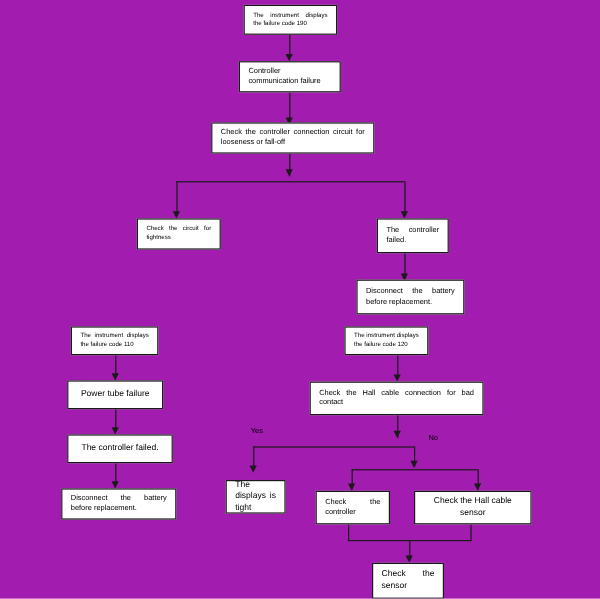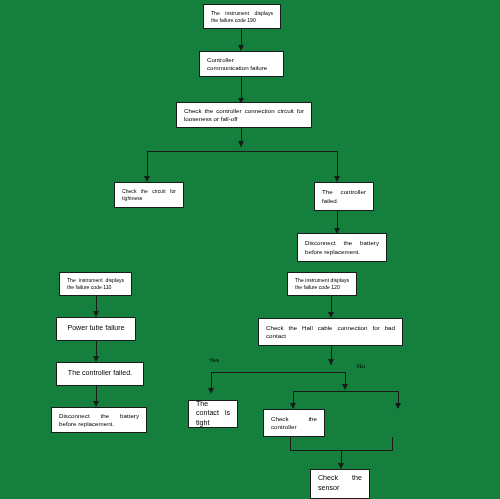--- a/index.html
+++ b/index.html
@@ -4,21 +4,21 @@
 <style>
   html, body {
     margin: 0;
     padding: 0;
     background: #ffffff;
   }
   #page {
     position: relative;
     width: 500px;
     height: 499px;
-    background: #15803d;
+    background: #a21caf;
     overflow: hidden;
     font-family: "Liberation Sans", sans-serif;
   }
   
   .node {
     position: absolute;
     box-sizing: border-box;
     background: #ffffff;
     border: 1px solid #1a1a1a;
     color: #000000;
@@ -157,33 +157,36 @@
   <div class="label" style="left:209px; top:356px;">Yes</div>
   <div class="label" style="left:357px; top:362px;">No</div>
 
   <div class="hline" style="left:211px; top:372px; width:134px;"></div>
   <div class="vline" style="left:211px; top:372px; height:19px;"></div>
   <div class="arrow" style="left:208px; top:388px;"></div>
   <div class="vline" style="left:345px; top:372px; height:17px;"></div>
   <div class="arrow" style="left:342px; top:384px;"></div>
 
   <div class="node just fs7" style="left:188px; top:400px; width:50px; height:28px;">
-    <span class="txt">The contact is tight</span>
+    <span class="txt">The displays is tight</span>
   </div>
 
   <div class="hline" style="left:293px; top:391px; width:105px;"></div>
   <div class="vline" style="left:293px; top:391px; height:17px;"></div>
   <div class="arrow" style="left:290px; top:403px;"></div>
   <div class="vline" style="left:398px; top:391px; height:17px;"></div>
   <div class="arrow" style="left:395px; top:403px;"></div>
 
   <div class="node just fs6" style="left:263px; top:409px; width:62px; height:28px;">
     <span class="txt">Check         the controller</span>
   </div>
 
+  <div class="node center fs7" style="left:345px; top:409px; width:98px; height:28px;">
+    <span class="txt">Check the Hall cable sensor</span>
+  </div>
 
   <div class="vline" style="left:290px; top:437px; height:13px;"></div>
   <div class="vline" style="left:392px; top:437px; height:13px;"></div>
   <div class="hline" style="left:290px; top:450px; width:103px;"></div>
   <div class="vline" style="left:341px; top:450px; height:17px;"></div>
   <div class="arrow" style="left:338px; top:463px;"></div>
 
   <div class="node just fs7" style="left:310px; top:469px; width:60px; height:30px;">
     <span class="txt">Check      the sensor</span>
   </div>

